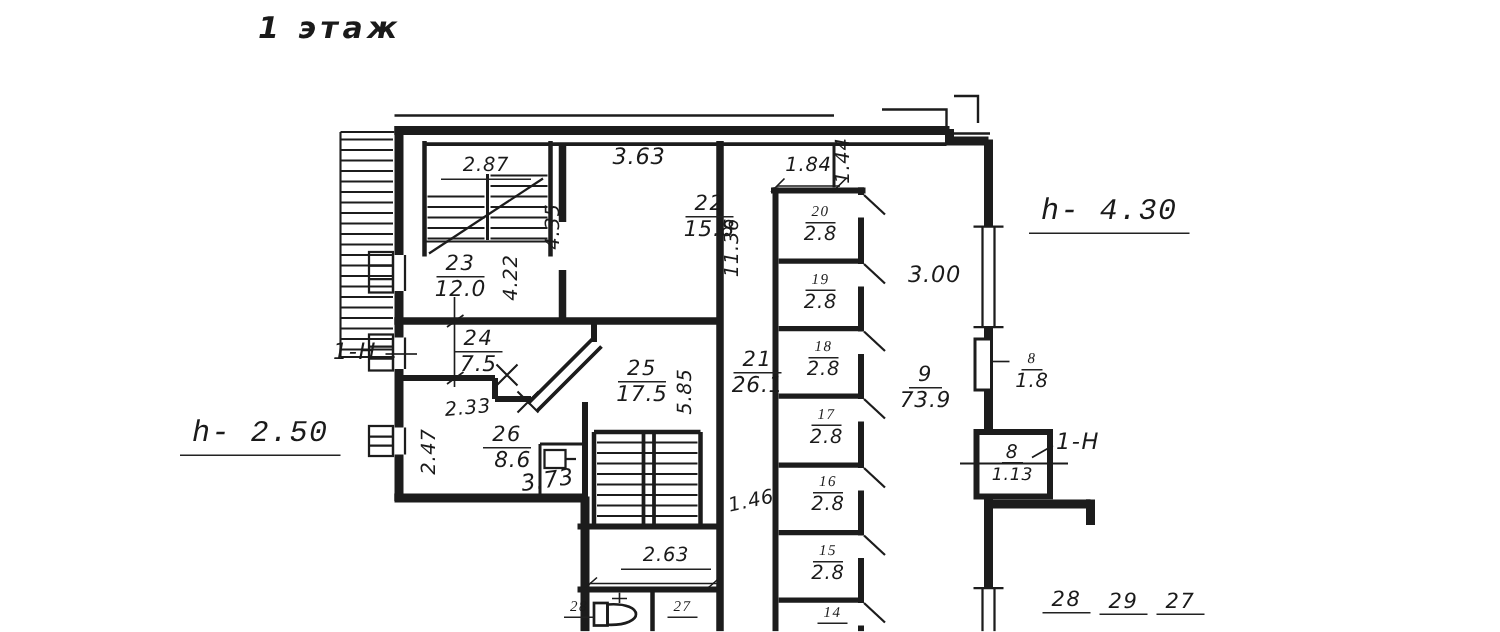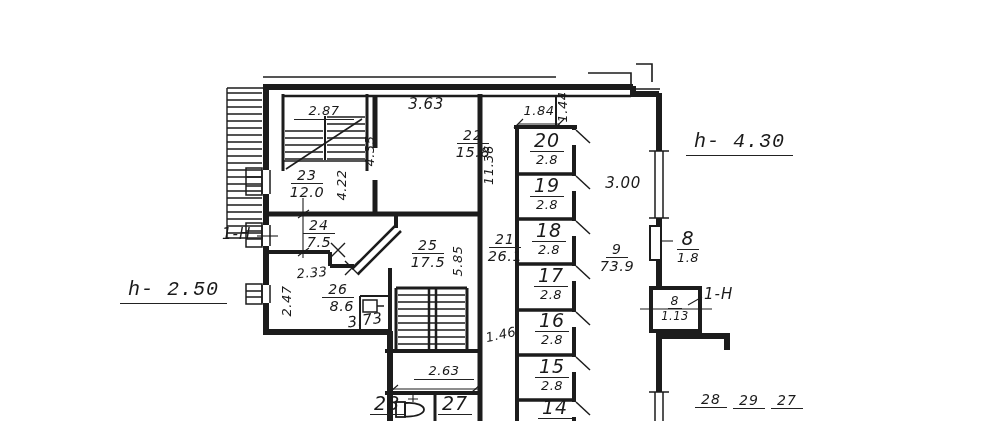--- a/index.html
+++ b/index.html
@@ -3,21 +3,21 @@
 <meta charset="utf-8">
 <style>
   html,body{margin:0;padding:0;background:#ffffff;}
   .page{position:relative;width:1000px;height:421px;background:#fff;overflow:hidden;
         font-family:"DejaVu Sans",sans-serif;color:#191919;}
   svg{position:absolute;left:0;top:0;}
   .lbl{position:absolute;font-style:italic;color:#1a1a1a;white-space:nowrap;line-height:1.08;}
   .rl{text-align:center;}
   .rl .num{display:inline-block;border-bottom:1.6px solid #222;padding:0 6px 0;font-size:14px;letter-spacing:1px;}
   .rl .area{display:block;font-size:14.5px;letter-spacing:.5px;margin-top:1px;}
-  .rl.sm .num{font-size:19px;padding:0 4px;}
+  .rl.sm .num{font-size:10px;padding:0 4px;font-family:Liberation Serif, serif;}
   .rl.sm .area{font-size:13px;}
   .rl.xs .num{font-size:12.5px;padding:0 3px;border-bottom-width:1.2px;}
   .rl.xs .area{font-size:11.5px;}
   .dim{font-size:13px;letter-spacing:.5px;text-align:center;}
   .dim.u{border-bottom:1.3px solid #222;padding:0 4px 1px;}
   .hmark{font-size:20px;border-bottom:1.6px solid #222;padding:0 8px 2px;letter-spacing:1px;font-family:Liberation Mono, monospace;}
   .unit{font-size:15px;letter-spacing:1px;}
   .title{font-size:20px;font-weight:bold;letter-spacing:3px;font-style:italic;}
 </style>
 </head>
@@ -149,20 +149,21 @@
       <path d="M303,198 V258"></path>
       <path d="M298,218 L309,210 M298,256 L309,248"></path>
       <path d="M257,236 H278"></path>
       <path d="M688,305 L702,297"></path>
       <path d="M393,389 H478"></path>
       <path d="M390,392 L398,385 M472,392 L480,385"></path>
       <path d="M661,241 H673"></path>
     </g>
   </svg>
 
+  <div class="lbl title" style="left:172px;top:8px;">1 этаж</div>
 
   <div class="lbl hmark" style="left:686px;top:131px;">h- 4.30</div>
   <div class="lbl hmark" style="left:120px;top:279px;">h- 2.50</div>
 
   <div class="lbl unit" style="left:222px;top:226px;">1-Н</div>
   <div class="lbl unit" style="left:704px;top:286px;">1-Н</div>
 
   <div class="lbl rl" style="left:446px;top:126px;width:54px;">
     <span class="num">22</span>
     <span class="area">15.8</span>

